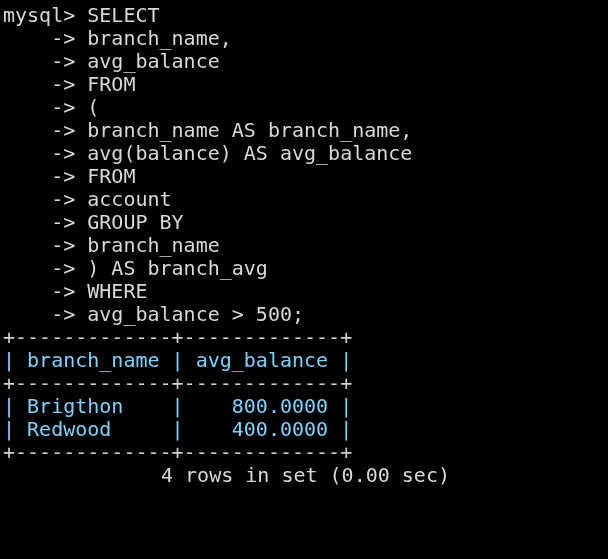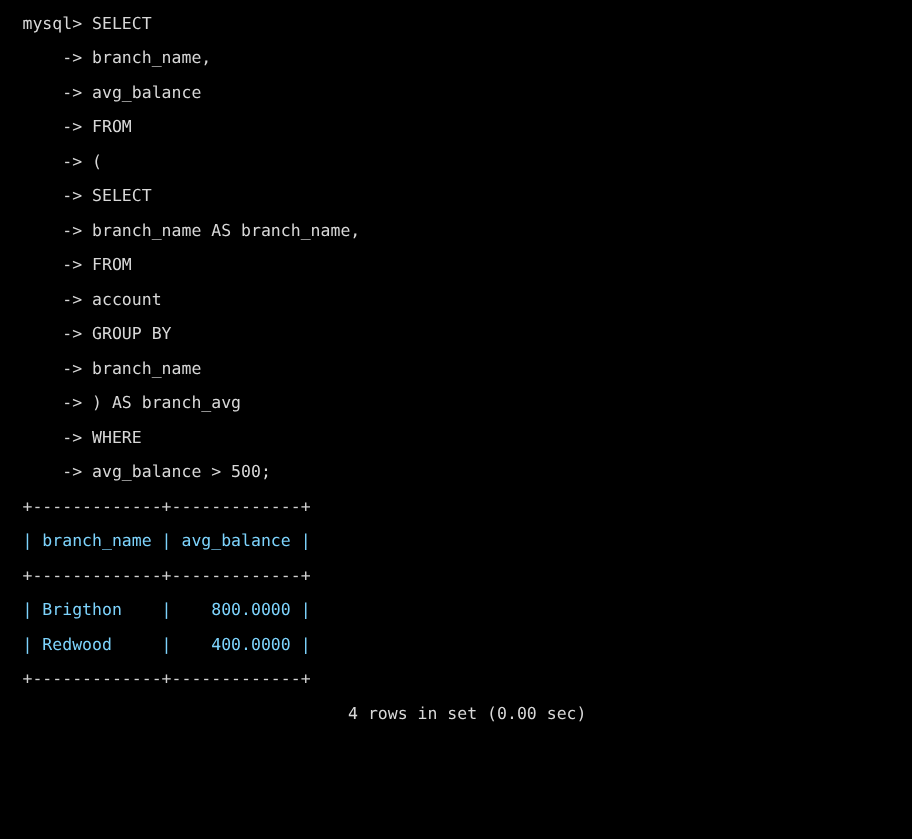--- a/index.html
+++ b/index.html
@@ -17,46 +17,46 @@
   #terminal {
     width: 608px;
     height: 559px;
     background: #000000;
     color: #d8d8d8;
     box-sizing: border-box;
     padding: 4px 0 0 0;
   }
   .line {
     font-family: "DejaVu Sans Mono", "Liberation Mono", monospace;
-    font-size: 11px;
+    font-size: 20px;
     line-height: 23px;
     height: 23px;
     white-space: pre;
     color: #d8d8d8;
     letter-spacing: 0px;
-    padding-left: 15px;
+    padding-left: 3px;
   }
   .sql-line { color: #d8d8d8; }
   .rule-line { color: #d0d0d0; }
   .row-line { color: #7dd3fc; }
   .status-line { color: #d8d8d8; text-align: center; }
 </style>
 </head>
 <body>
 
 <div id="terminal">
 
   <div class="line sql-line">mysql&gt; SELECT</div>
 
   <div class="line sql-line">    -&gt; branch_name,</div>
   <div class="line sql-line">    -&gt; avg_balance</div>
   <div class="line sql-line">    -&gt; FROM</div>
   <div class="line sql-line">    -&gt; (</div>
-  <div class="line sql-line">    -&gt; SELECT</div>
   <div class="line sql-line">    -&gt; branch_name AS branch_name,</div>
+  <div class="line sql-line">    -&gt; avg(balance) AS avg_balance</div>
   <div class="line sql-line">    -&gt; FROM</div>
   <div class="line sql-line">    -&gt; account</div>
   <div class="line sql-line">    -&gt; GROUP BY</div>
   <div class="line sql-line">    -&gt; branch_name</div>
   <div class="line sql-line">    -&gt; ) AS branch_avg</div>
   <div class="line sql-line">    -&gt; WHERE</div>
   <div class="line sql-line">    -&gt; avg_balance &gt; 500;</div>
 
   <div class="line rule-line">+-------------+-------------+</div>
   <div class="line row-line">| branch_name | avg_balance |</div>

